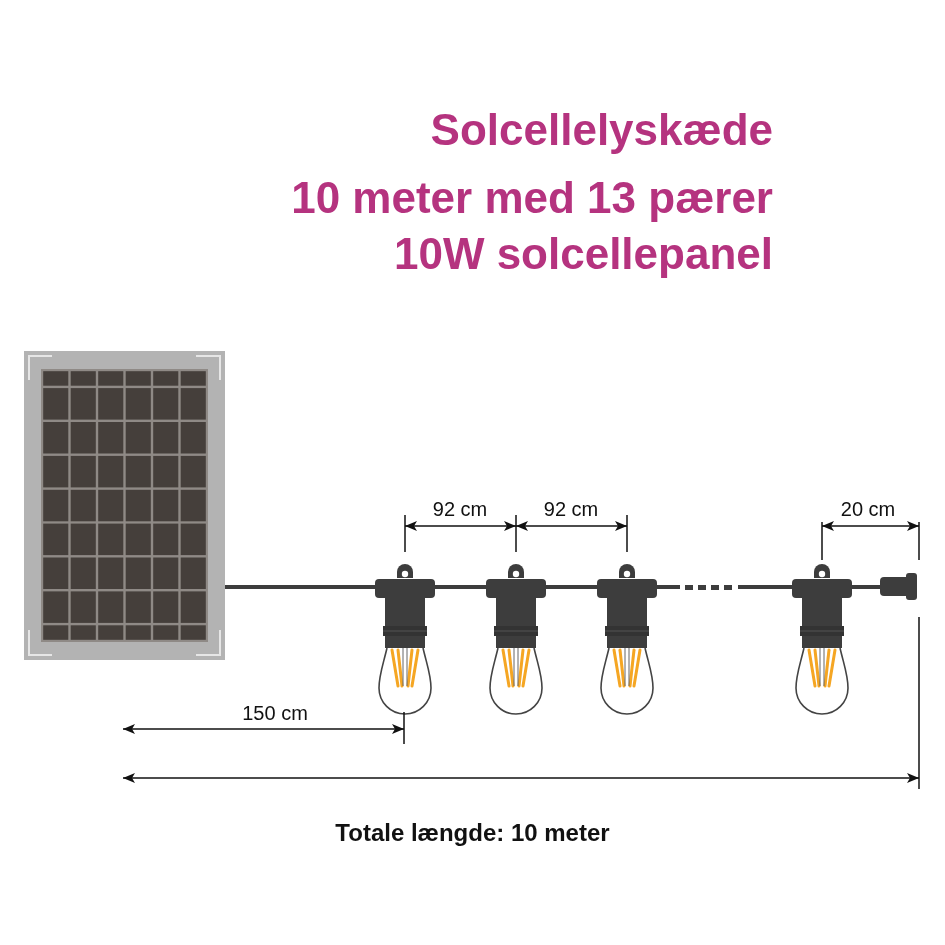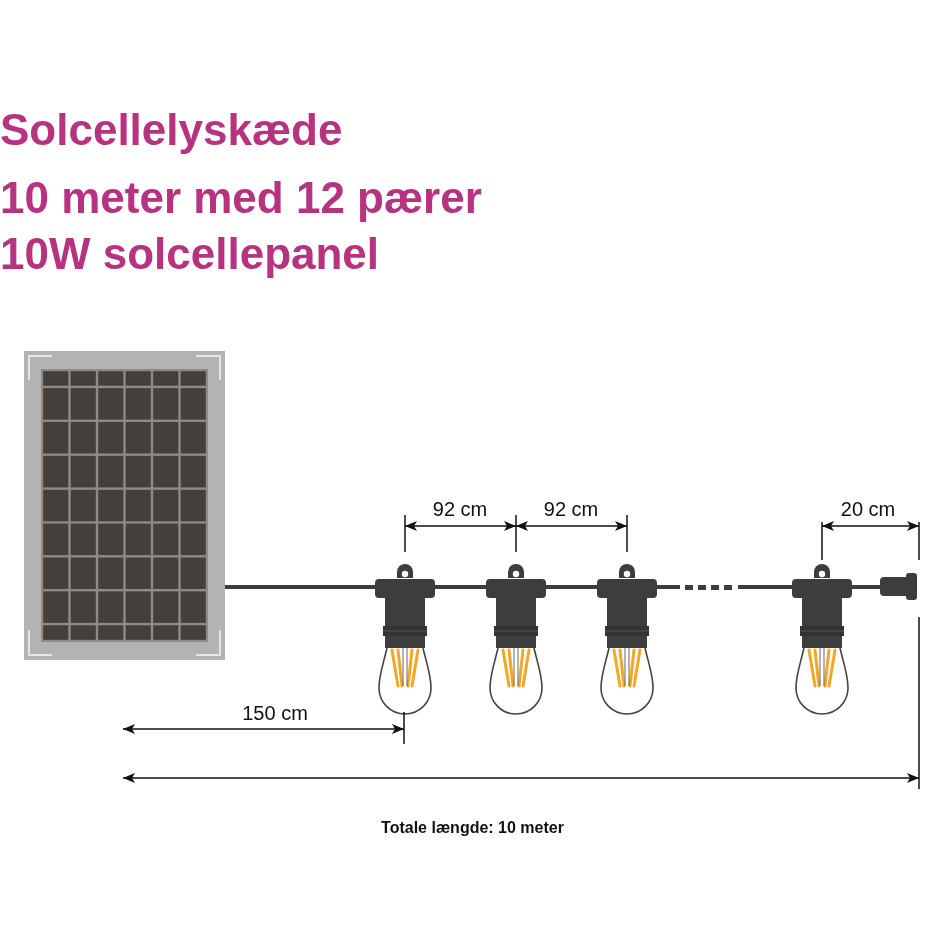--- a/index.html
+++ b/index.html
@@ -1,27 +1,27 @@
 <!DOCTYPE html>
 <html><head>
 <meta charset="utf-8">
 <style>
   html,body{margin:0;padding:0;background:#fff;}
   body{width:945px;height:945px;position:relative;overflow:hidden;font-family:"Liberation Sans",sans-serif;}
-  .title{position:absolute;left:0;width:773px;text-align:left;color:#b5337f;font-weight:bold;font-size:44px;line-height:1;}
+  .title{position:absolute;left:0;width:773px;text-align:right;color:#b5337f;font-weight:bold;font-size:44px;line-height:1;}
   .t1{top:108px}.t2{top:176px}.t3{top:232px}
   svg{position:absolute;left:0;top:0;}
   .dim{font-family:"Liberation Sans",sans-serif;font-size:20px;fill:#111;}
-  .total{position:absolute;left:0;width:945px;top:819px;text-align:center;font-weight:bold;font-size:16px;color:#111;}
+  .total{position:absolute;left:0;width:945px;top:819px;text-align:center;font-weight:bold;font-size:24px;color:#111;}
 </style>
 </head>
 <body>
 
 <div class="title t1">Solcellelyskæde</div>
-<div class="title t2">10 meter med 12 pærer</div>
+<div class="title t2">10 meter med 13 pærer</div>
 <div class="title t3">10W solcellepanel</div>
 
 <svg width="945" height="945" viewBox="0 0 945 945">
   <defs>
     <marker id="arr" viewBox="0 0 12 10" refX="12" refY="5" markerWidth="12" markerHeight="10" orient="auto-start-reverse" markerUnits="userSpaceOnUse">
       <path d="M0,0 L12,5 L0,10 L3,5 Z" fill="#111"></path>
     </marker>
     <g id="bulb">
 
       <path d="M-6,-18 a8,8 0 0 1 16,0 v6 h-16 z" fill="#3d3d3d" transform="translate(-2,0)"></path>

